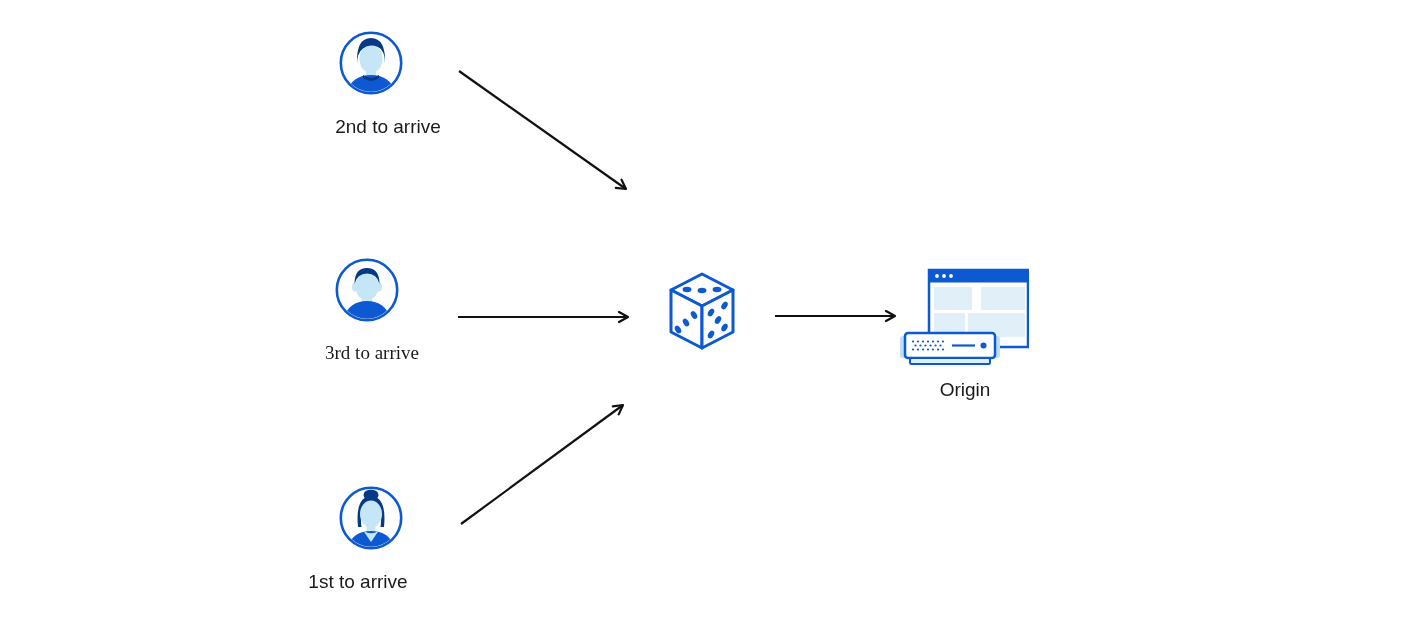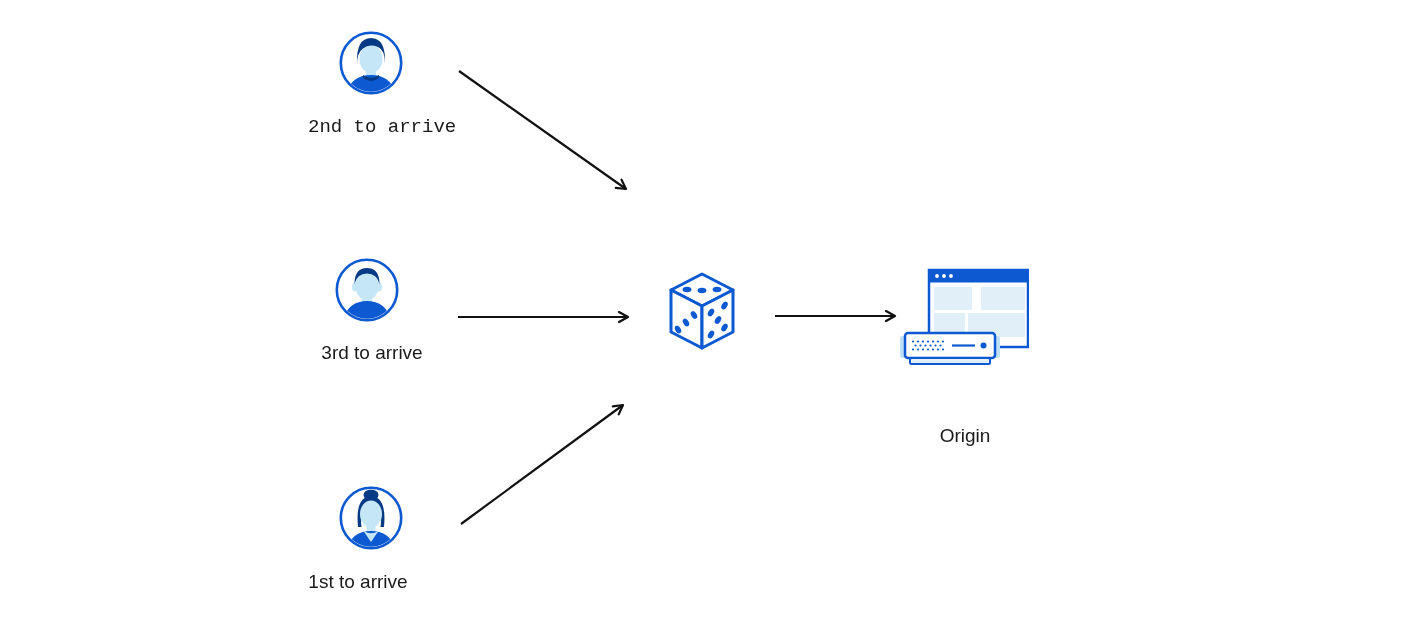--- a/index.html
+++ b/index.html
@@ -50,41 +50,41 @@
     <circle cx="33" cy="33" r="30.2" class="fill-white stroke-accent" stroke-width="2.6"></circle>
     <g clip-path="url(#clipA)">
       <rect x="28" y="36" width="10" height="12" class="fill-skin"></rect>
       <ellipse cx="33" cy="29" rx="11.5" ry="14" class="fill-skin"></ellipse>
       <path d="M19,34 Q18,8 33,8 Q48,8 47,34 Q47,20 40,17 Q31,13.5 25,18.5 Q19,23 19,34 Z" class="fill-navy"></path>
       <path d="M8,66 Q12,45 33,45 Q54,45 58,66 Z" class="fill-accent"></path>
       <path d="M25,45 Q33,51 41,45 L41,48 Q33,54 25,48 Z" class="fill-navy"></path>
     </g>
   </svg>
 </div>
-<div class="abs node-label" style="left:308px;top:115px;width:140px;font-family:Liberation Mono, monospace;">2nd to arrive</div>
+<div class="abs node-label" style="left:318px;top:115px;width:140px;">2nd to arrive</div>
 
 <div class="abs" style="left:334px;top:257px;">
   <svg width="66" height="66" viewBox="0 0 66 66">
     <defs>
         <clipPath id="clipB">
           <circle cx="33" cy="33" r="28.8"></circle>
         </clipPath>
       </defs>
     <circle cx="33" cy="33" r="30.2" class="fill-white stroke-accent" stroke-width="2.6"></circle>
     <g clip-path="url(#clipB)">
       <ellipse cx="21" cy="30" rx="3" ry="4.4" class="fill-skin"></ellipse>
       <ellipse cx="45" cy="30" rx="3" ry="4.4" class="fill-skin"></ellipse>
       <rect x="28" y="36" width="10" height="12" class="fill-skin"></rect>
       <ellipse cx="33" cy="29" rx="11.5" ry="14.5" class="fill-skin"></ellipse>
       <path d="M20.5,27 Q20.5,11 33,11 Q45.5,11 45.5,27 Q43,16.5 33,16.5 Q23,16.5 20.5,27 Z" class="fill-navy"></path>
       <path d="M8,66 Q13,44 33,44 Q53,44 58,66 Z" class="fill-accent"></path>
     </g>
   </svg>
 </div>
-<div class="abs node-label" style="left:302px;top:341px;width:140px;">3rd to arrive</div>
+<div class="abs node-label" style="left:302px;top:341px;width:140px;font-family:Liberation Serif, serif;">3rd to arrive</div>
 
 <div class="abs" style="left:338px;top:485px;">
   <svg width="66" height="66" viewBox="0 0 66 66">
     <defs>
         <clipPath id="clipC">
           <circle cx="33" cy="33" r="28.8"></circle>
         </clipPath>
       </defs>
     <circle cx="33" cy="33" r="30.2" class="fill-white stroke-accent" stroke-width="2.6"></circle>
     <g clip-path="url(#clipC)">
@@ -158,13 +158,13 @@
         <circle cx="31" cy="91.5" r="1.1"></circle>
         <circle cx="36" cy="91.5" r="1.1"></circle>
         <circle cx="41" cy="91.5" r="1.1"></circle>
         <circle cx="46" cy="91.5" r="1.1"></circle>
     </g>
     <line x1="55" y1="87.5" x2="78" y2="87.5" class="stroke-accent" stroke-width="2.2"></line>
     <circle cx="86.5" cy="87.5" r="3" class="fill-accent"></circle>
     <rect x="13" y="100" width="80" height="6" rx="1.5" class="fill-panel stroke-accent" stroke-width="2"></rect>
   </svg>
 </div>
-<div class="abs node-label" style="left:905px;top:378px;width:120px;margin-top:46px;">Origin</div>
+<div class="abs node-label" style="left:905px;top:378px;width:120px;">Origin</div>
 
 </body></html>

